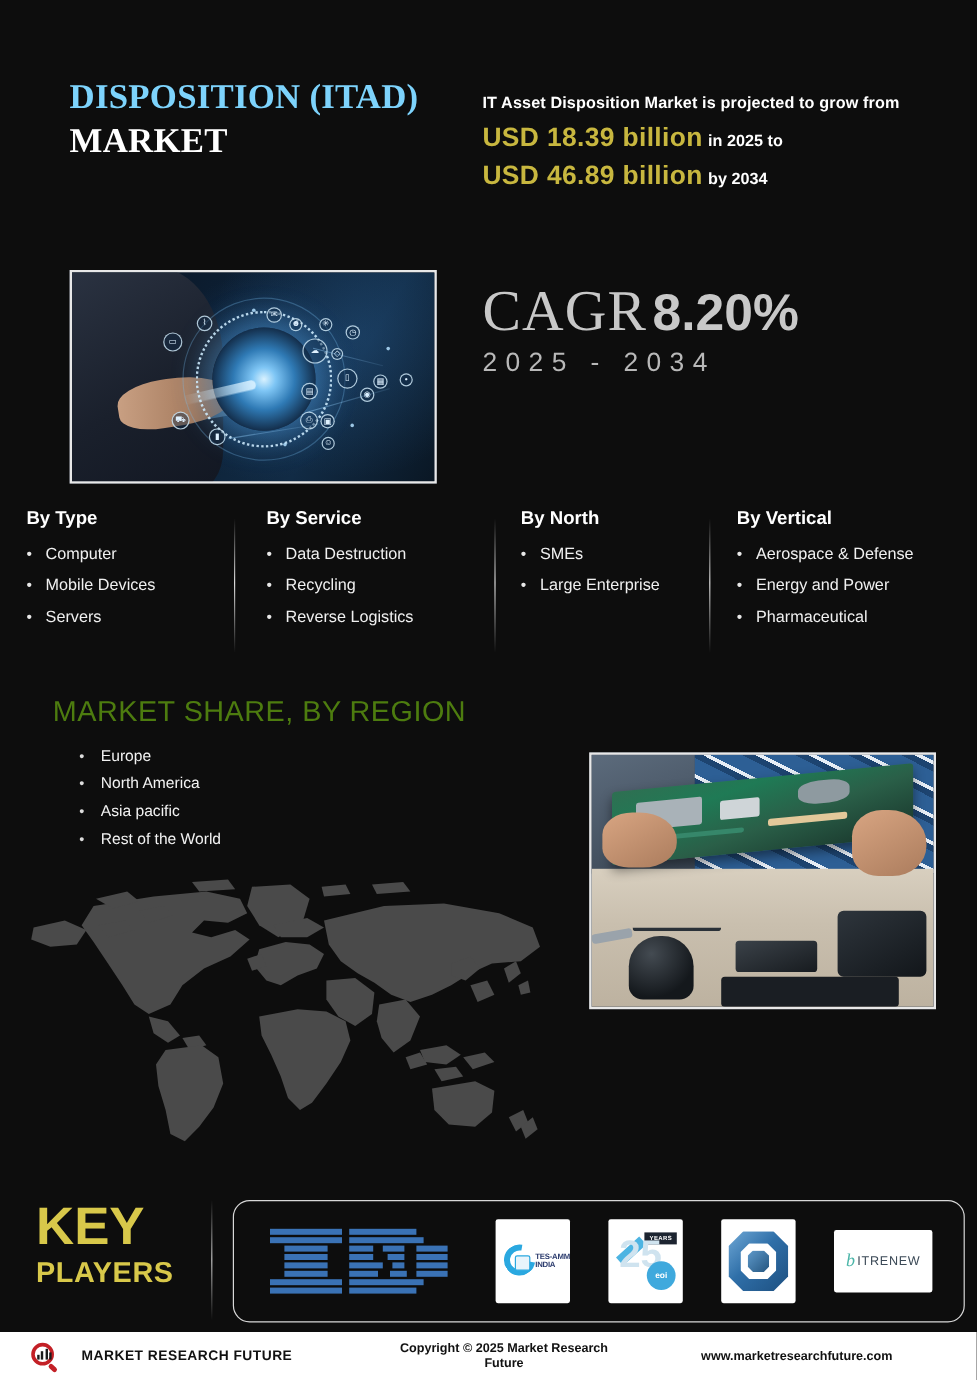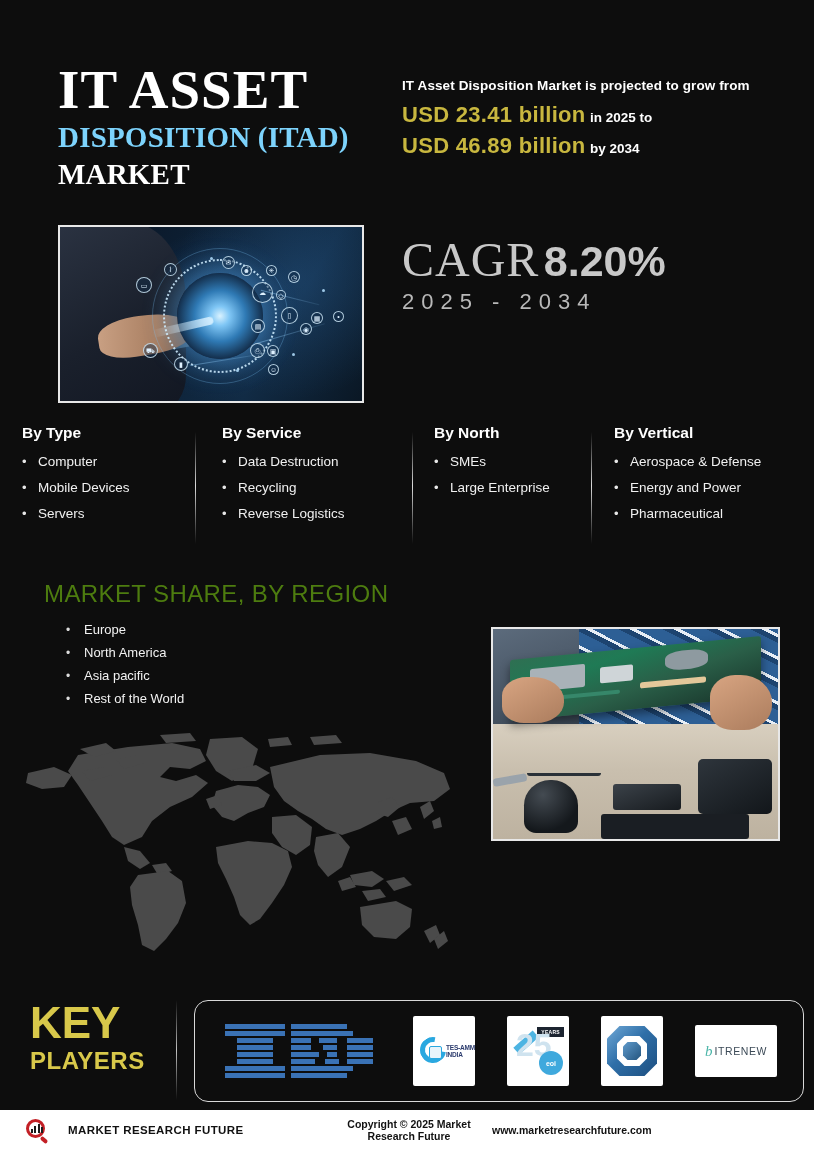--- a/index.html
+++ b/index.html
@@ -232,37 +232,36 @@
   .f-logo { display:flex; align-items:center; gap:7px; margin-left:26px; width:300px; }
   .mrf-mark { width:23px; height:23px; position:relative; }
   .mrf-ring { position:absolute; left:0; top:0; width:19px; height:19px;
     border:3px solid #c32026; border-radius:50%; }
   .mrf-hand { position:absolute; right:1px; bottom:0; width:8px; height:4px;
     background:#c32026; border-radius:2px; transform:rotate(42deg); }
   .mrf-bars { position:absolute; left:5px; top:5px; display:flex; align-items:flex-end; gap:1.4px; height:9px; }
   .mrf-bars i { display:block; width:2px; background:#1b1b1b; }
   .f-name { font-size:11.5px; font-weight:bold; color:#111; letter-spacing:.4px;padding-left:12px; }
   .f-copy { flex:1; text-align:center; font-size:10.5px; font-weight:bold; color:#111; }
-  .f-url { width:300px; text-align:left; margin-right:22px; font-size:10.5px; font-weight:bold; color:#111; }
+  .f-url { width:300px; text-align:center; font-size:10.5px; font-weight:bold; color:#111; }
 </style>
 </head>
 <body>
 
 <div class="canvas">
 
   <div class="title-block">
-    <div class="title-l1">IT ASSET</div>
     <div class="title-l2">DISPOSITION (ITAD)</div>
     <div class="title-l3">MARKET</div>
   </div>
 
   <div class="proj">
     <div class="proj-lead">IT Asset Disposition Market is projected to grow from</div>
     <div class="proj-line">
-      <span class="proj-amt">USD 23.41 billion</span>
+      <span class="proj-amt">USD 18.39 billion</span>
       <span class="proj-suffix">in 2025 to</span>
     </div>
     <div class="proj-line">
       <span class="proj-amt">USD 46.89 billion</span>
       <span class="proj-suffix">by 2034</span>
     </div>
   </div>
 
   <div class="cagr-wrap">
     <div class="cagr-line">

